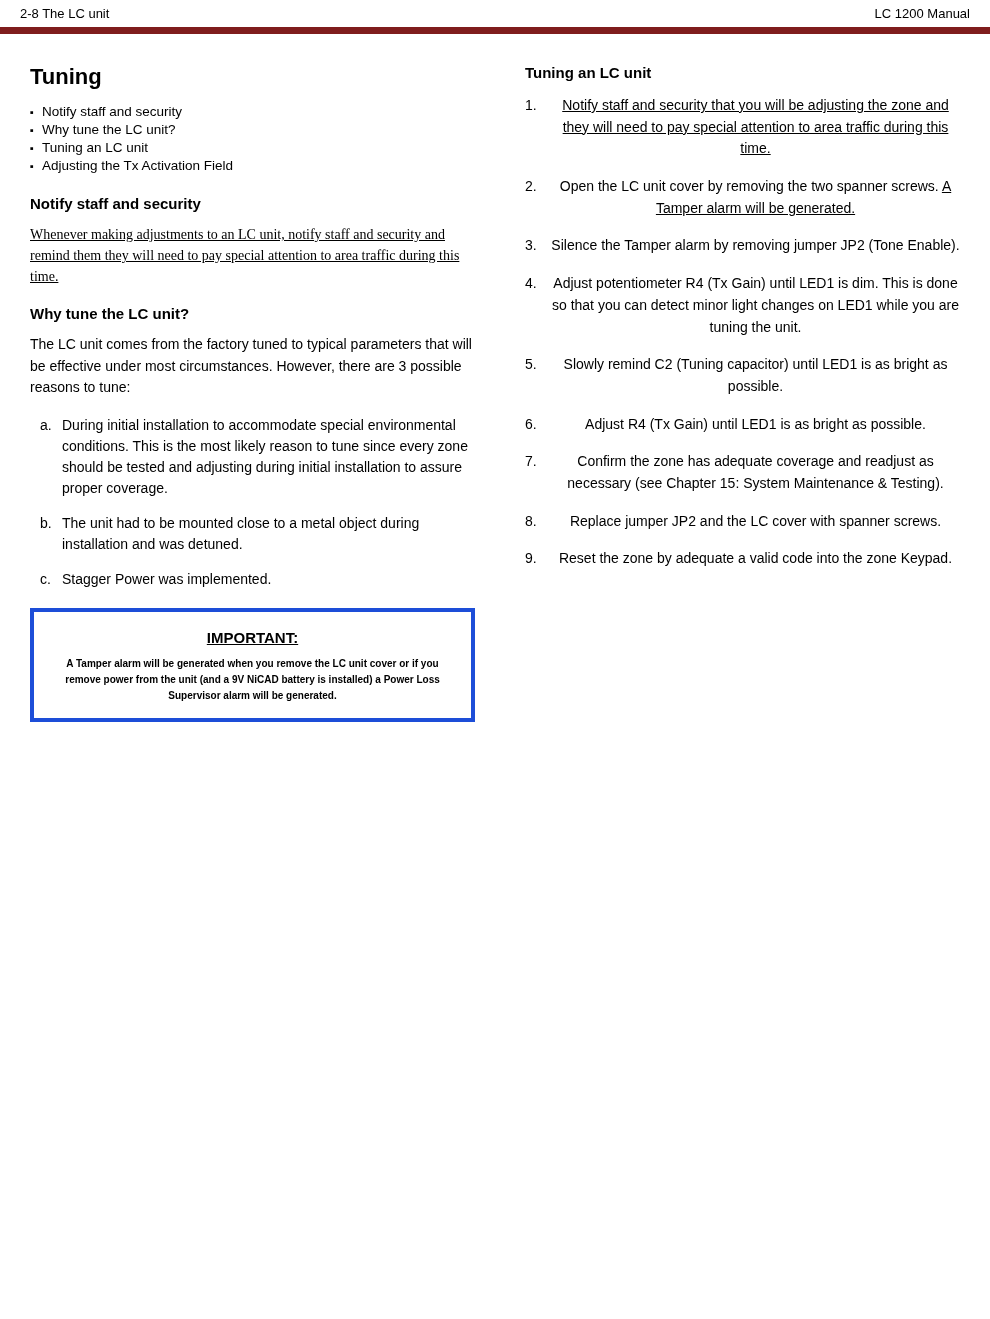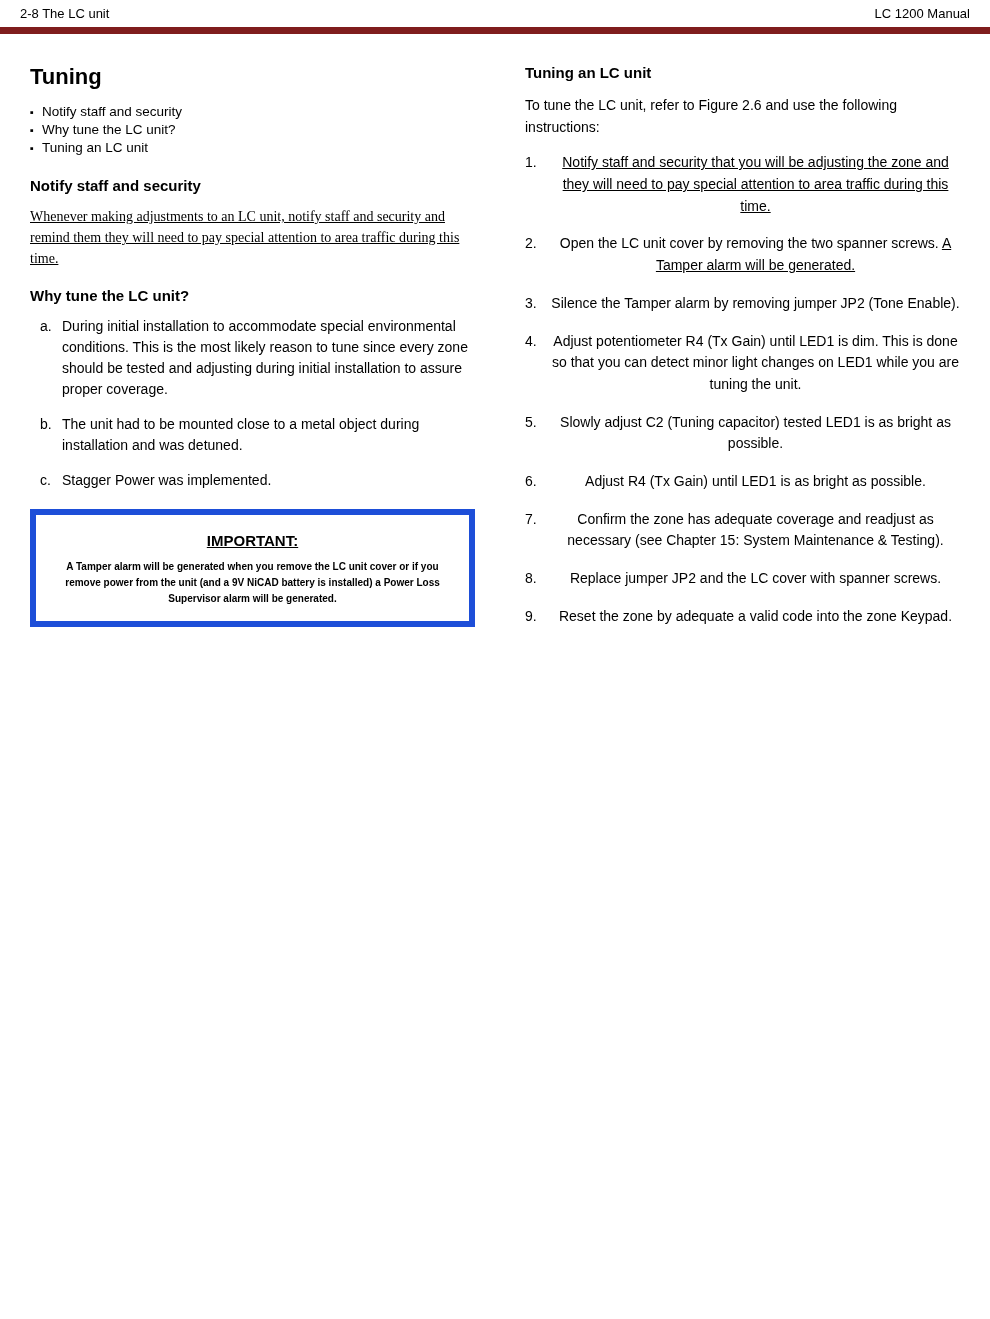--- a/index.html
+++ b/index.html
@@ -84,21 +84,21 @@
       font-size: 14px;
       line-height: 1.5;
       margin-bottom: 14px;
       padding-left: 10px;
     }
     .sub-list li .list-label {
       min-width: 22px;
       font-weight: normal;
     }
     .important-box {
-      border: 6px solid #1d4ed8;
+      border: 4px solid #1d4ed8;
       padding: 14px 18px;
       text-align: center;
       margin-top: 18px;
       font-size: 14px;
       line-height: 1.6;
     }
     .important-box .imp-title {
       font-weight: bold;
       text-decoration: underline;
       font-size: 15px;
@@ -150,28 +150,30 @@
 <div class="page-content">
 
   <div class="left-col">
 
     <h1 class="section-title">Tuning</h1>
 
     <ul class="toc-list">
     <li>Notify staff and security</li>
         <li>Why tune the LC unit?</li>
         <li>Tuning an LC unit</li>
+        <li>Adjusting the Tx Activation Field</li>
       </ul>
 
     <h2 class="subsection-title">Notify staff and security</h2>
 
     <p class="underline-para">Whenever making adjustments to an LC unit, notify staff and security and remind them they will need to pay special attention to area traffic during this time.</p>
 
     <h2 class="subsection-title">Why tune the LC unit?</h2>
 
+    <p class="body-para">The LC unit comes from the factory tuned to typical parameters that will be effective under most circumstances. However, there are 3 possible reasons to tune:</p>
 
     <ul class="sub-list">
     <li>
           <span class="list-label">a.</span>
           <span>During initial installation to accommodate special environmental conditions. This is the most likely reason to tune since every zone should be tested and adjusting during initial installation to assure proper coverage.</span>
         </li>
         <li>
           <span class="list-label">b.</span>
           <span>The unit had to be mounted close to a metal object during installation and was detuned.</span>
         </li>
@@ -185,42 +187,41 @@
       <div class="imp-title">IMPORTANT:</div>
       <div class="imp-body">A Tamper alarm will be generated when you remove the LC unit cover or if you remove power from the unit (and a 9V NiCAD battery is installed) a Power Loss Supervisor alarm will be generated.</div>
     </div>
 
   </div>
 
   <div class="right-col">
 
     <h2 class="right-title">Tuning an LC unit</h2>
 
-    <p class="intro-para">To tune the LC unit, refer to Figure 2.6 and use the following instructions:</p>
 
     <ol class="numbered-list">
     <li>
           <span class="num">1.</span>
           <span class="item-text"><u>Notify staff and security that you will be adjusting the zone and they will need to pay special attention to area traffic during this time.</u></span>
         </li>
         <li>
           <span class="num">2.</span>
           <span class="item-text">Open the LC unit cover by removing the two spanner screws. <u>A Tamper alarm will be generated.</u></span>
         </li>
         <li>
           <span class="num">3.</span>
           <span class="item-text">Silence the Tamper alarm by removing jumper JP2 (Tone Enable).</span>
         </li>
         <li>
           <span class="num">4.</span>
           <span class="item-text">Adjust potentiometer R4 (Tx Gain) until LED1 is dim. This is done so that you can detect minor light changes on LED1 while you are tuning the unit.</span>
         </li>
         <li>
           <span class="num">5.</span>
-          <span class="item-text">Slowly adjust C2 (Tuning capacitor) tested LED1 is as bright as possible.</span>
+          <span class="item-text">Slowly remind C2 (Tuning capacitor) until LED1 is as bright as possible.</span>
         </li>
         <li>
           <span class="num">6.</span>
           <span class="item-text">Adjust R4 (Tx Gain) until LED1 is as bright as possible.</span>
         </li>
         <li>
           <span class="num">7.</span>
           <span class="item-text">Confirm the zone has adequate coverage and readjust as necessary (see Chapter 15: System Maintenance &amp; Testing).</span>
         </li>
         <li>

